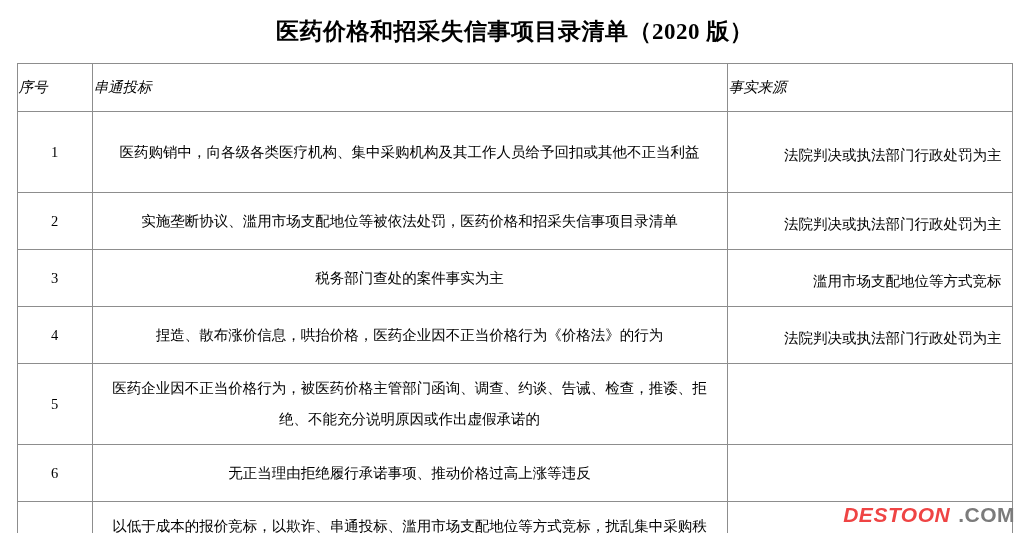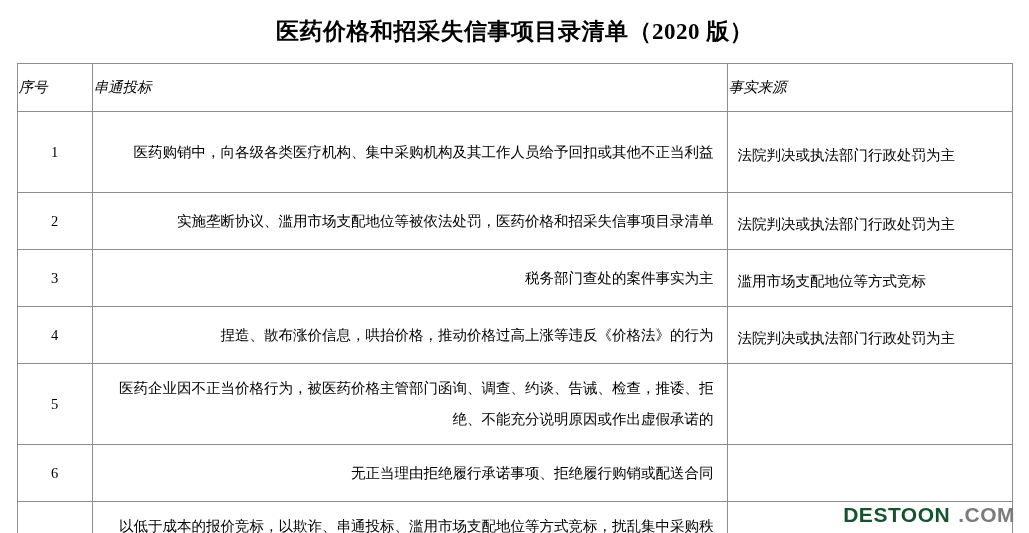--- a/index.html
+++ b/index.html
@@ -55,41 +55,41 @@
   th.c-main { width: 632px; }
   th.c-src { width: 282px; }
 
   td.cell-no {
     text-align: center;
     font-size: 13px;
   }
   td.cell-main {
     padding: 9px 13px 9px 13px;
     line-height: 31px;
-    text-align: right;
+    text-align: center;
   }
   td.cell-src {
     padding: 6px 10px 0 10px;
     line-height: 24px;
-    text-align: left;
+    text-align: right;
     font-size: 14.5px;
   }
   tr.r-tall td { height: 62px; }
   tr.r-short td { height: 38px; }
 
   .watermark {
     position: absolute;
     right: 14px;
     bottom: 6px;
     font-family: "Liberation Sans", sans-serif;
     font-size: 21px;
     font-weight: bold;
     letter-spacing: 0.5px;
   }
-  .wm-orange { color: #14532d; }
+  .wm-orange { color: #ef4444; font-style: italic; }
   .wm-gray { color: #7b7b7b; padding-left: 8px; }
 </style>
 </head>
 <body>
 
 <div class="page">
 
   <div class="doc-title">医药价格和招采失信事项目录清单（2020 版）</div>
 
   <table class="listing">
@@ -111,31 +111,31 @@
         <td class="cell-main">实施垄断协议、滥用市场支配地位等被依法处罚，医药价格和招采失信事项目录清单</td>
         <td class="cell-src">法院判决或执法部门行政处罚为主</td>
       </tr>
       <tr class="r-short">
         <td class="cell-no">3</td>
         <td class="cell-main">税务部门查处的案件事实为主</td>
         <td class="cell-src">滥用市场支配地位等方式竞标</td>
       </tr>
       <tr class="r-short">
         <td class="cell-no">4</td>
-        <td class="cell-main">捏造、散布涨价信息，哄抬价格，推动价格过高上涨等违反《价格法》的行为</td>
+        <td class="cell-main">捏造、散布涨价信息，哄抬价格，医药企业因不正当价格行为《价格法》的行为</td>
         <td class="cell-src">法院判决或执法部门行政处罚为主</td>
       </tr>
       <tr class="r-tall">
         <td class="cell-no">5</td>
         <td class="cell-main">医药企业因不正当价格行为，被医药价格主管部门函询、调查、约谈、告诫、检查，推诿、拒绝、不能充分说明原因或作出虚假承诺的</td>
         <td class="cell-src"></td>
       </tr>
       <tr class="r-short">
         <td class="cell-no">6</td>
-        <td class="cell-main">无正当理由拒绝履行承诺事项、拒绝履行购销或配送合同</td>
+        <td class="cell-main">无正当理由拒绝履行承诺事项、推动价格过高上涨等违反</td>
         <td class="cell-src"></td>
       </tr>
       <tr class="r-tall">
         <td class="cell-no">7</td>
         <td class="cell-main">以低于成本的报价竞标，以欺诈、串通投标、滥用市场支配地位等方式竞标，扰乱集中采购秩序</td>
         <td class="cell-src"></td>
       </tr>
     </tbody>
   </table>
 

